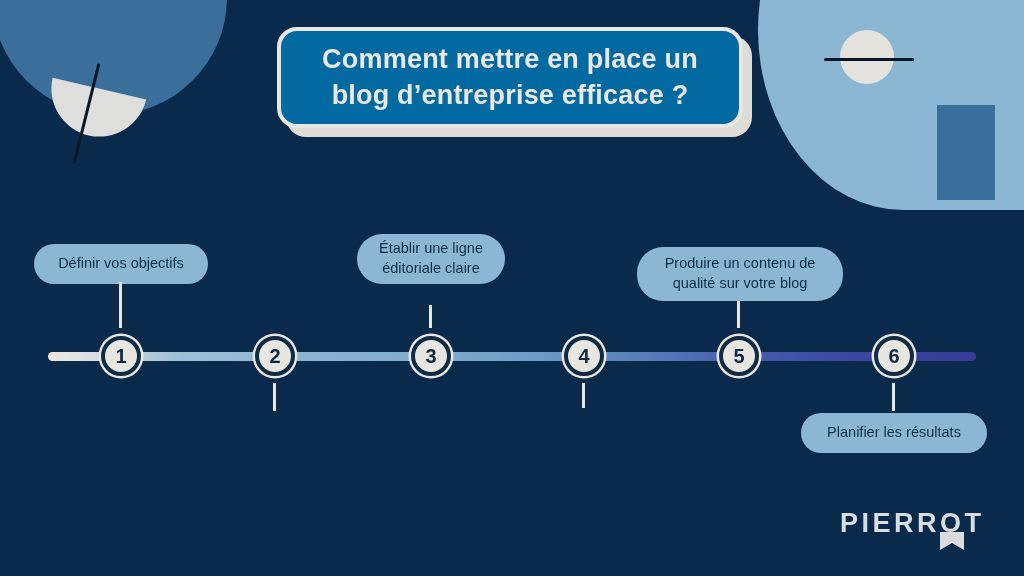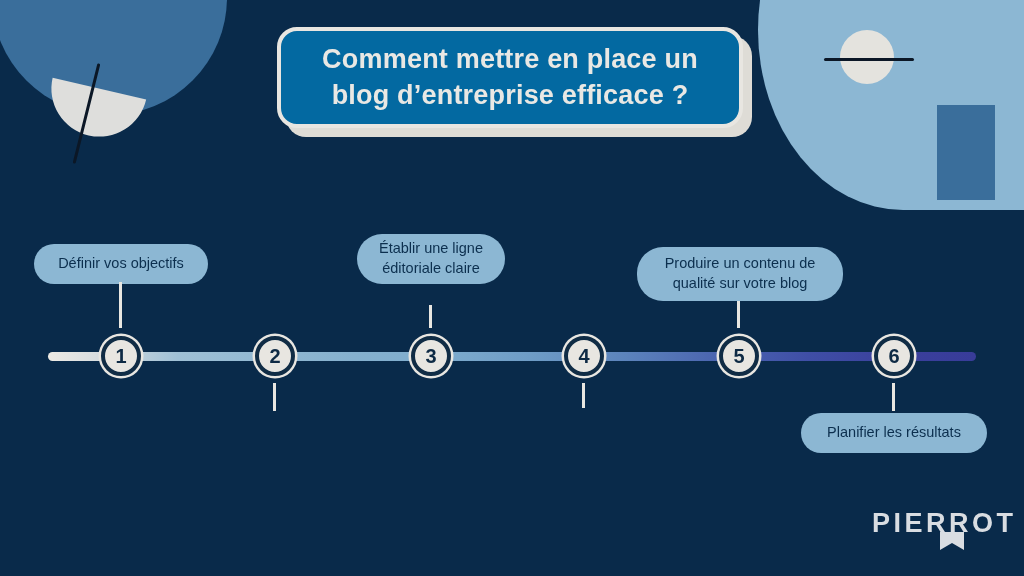--- a/index.html
+++ b/index.html
@@ -157,21 +157,21 @@
     text-align: center;
     display: flex;
     align-items: center;
     justify-content: center;
     padding: 20px 16px;
   }
 
   
   .logo {
     position: absolute;
-    left: 872px; top: 508px;
+    left: 840px; top: 508px;
     display: flex;
     align-items: flex-start;
   }
   .logo-text {
     color: #D9DDE2;
     font-size: 27px;
     font-weight: bold;
     letter-spacing: 3.5px;
   }
   .logo-mark {

